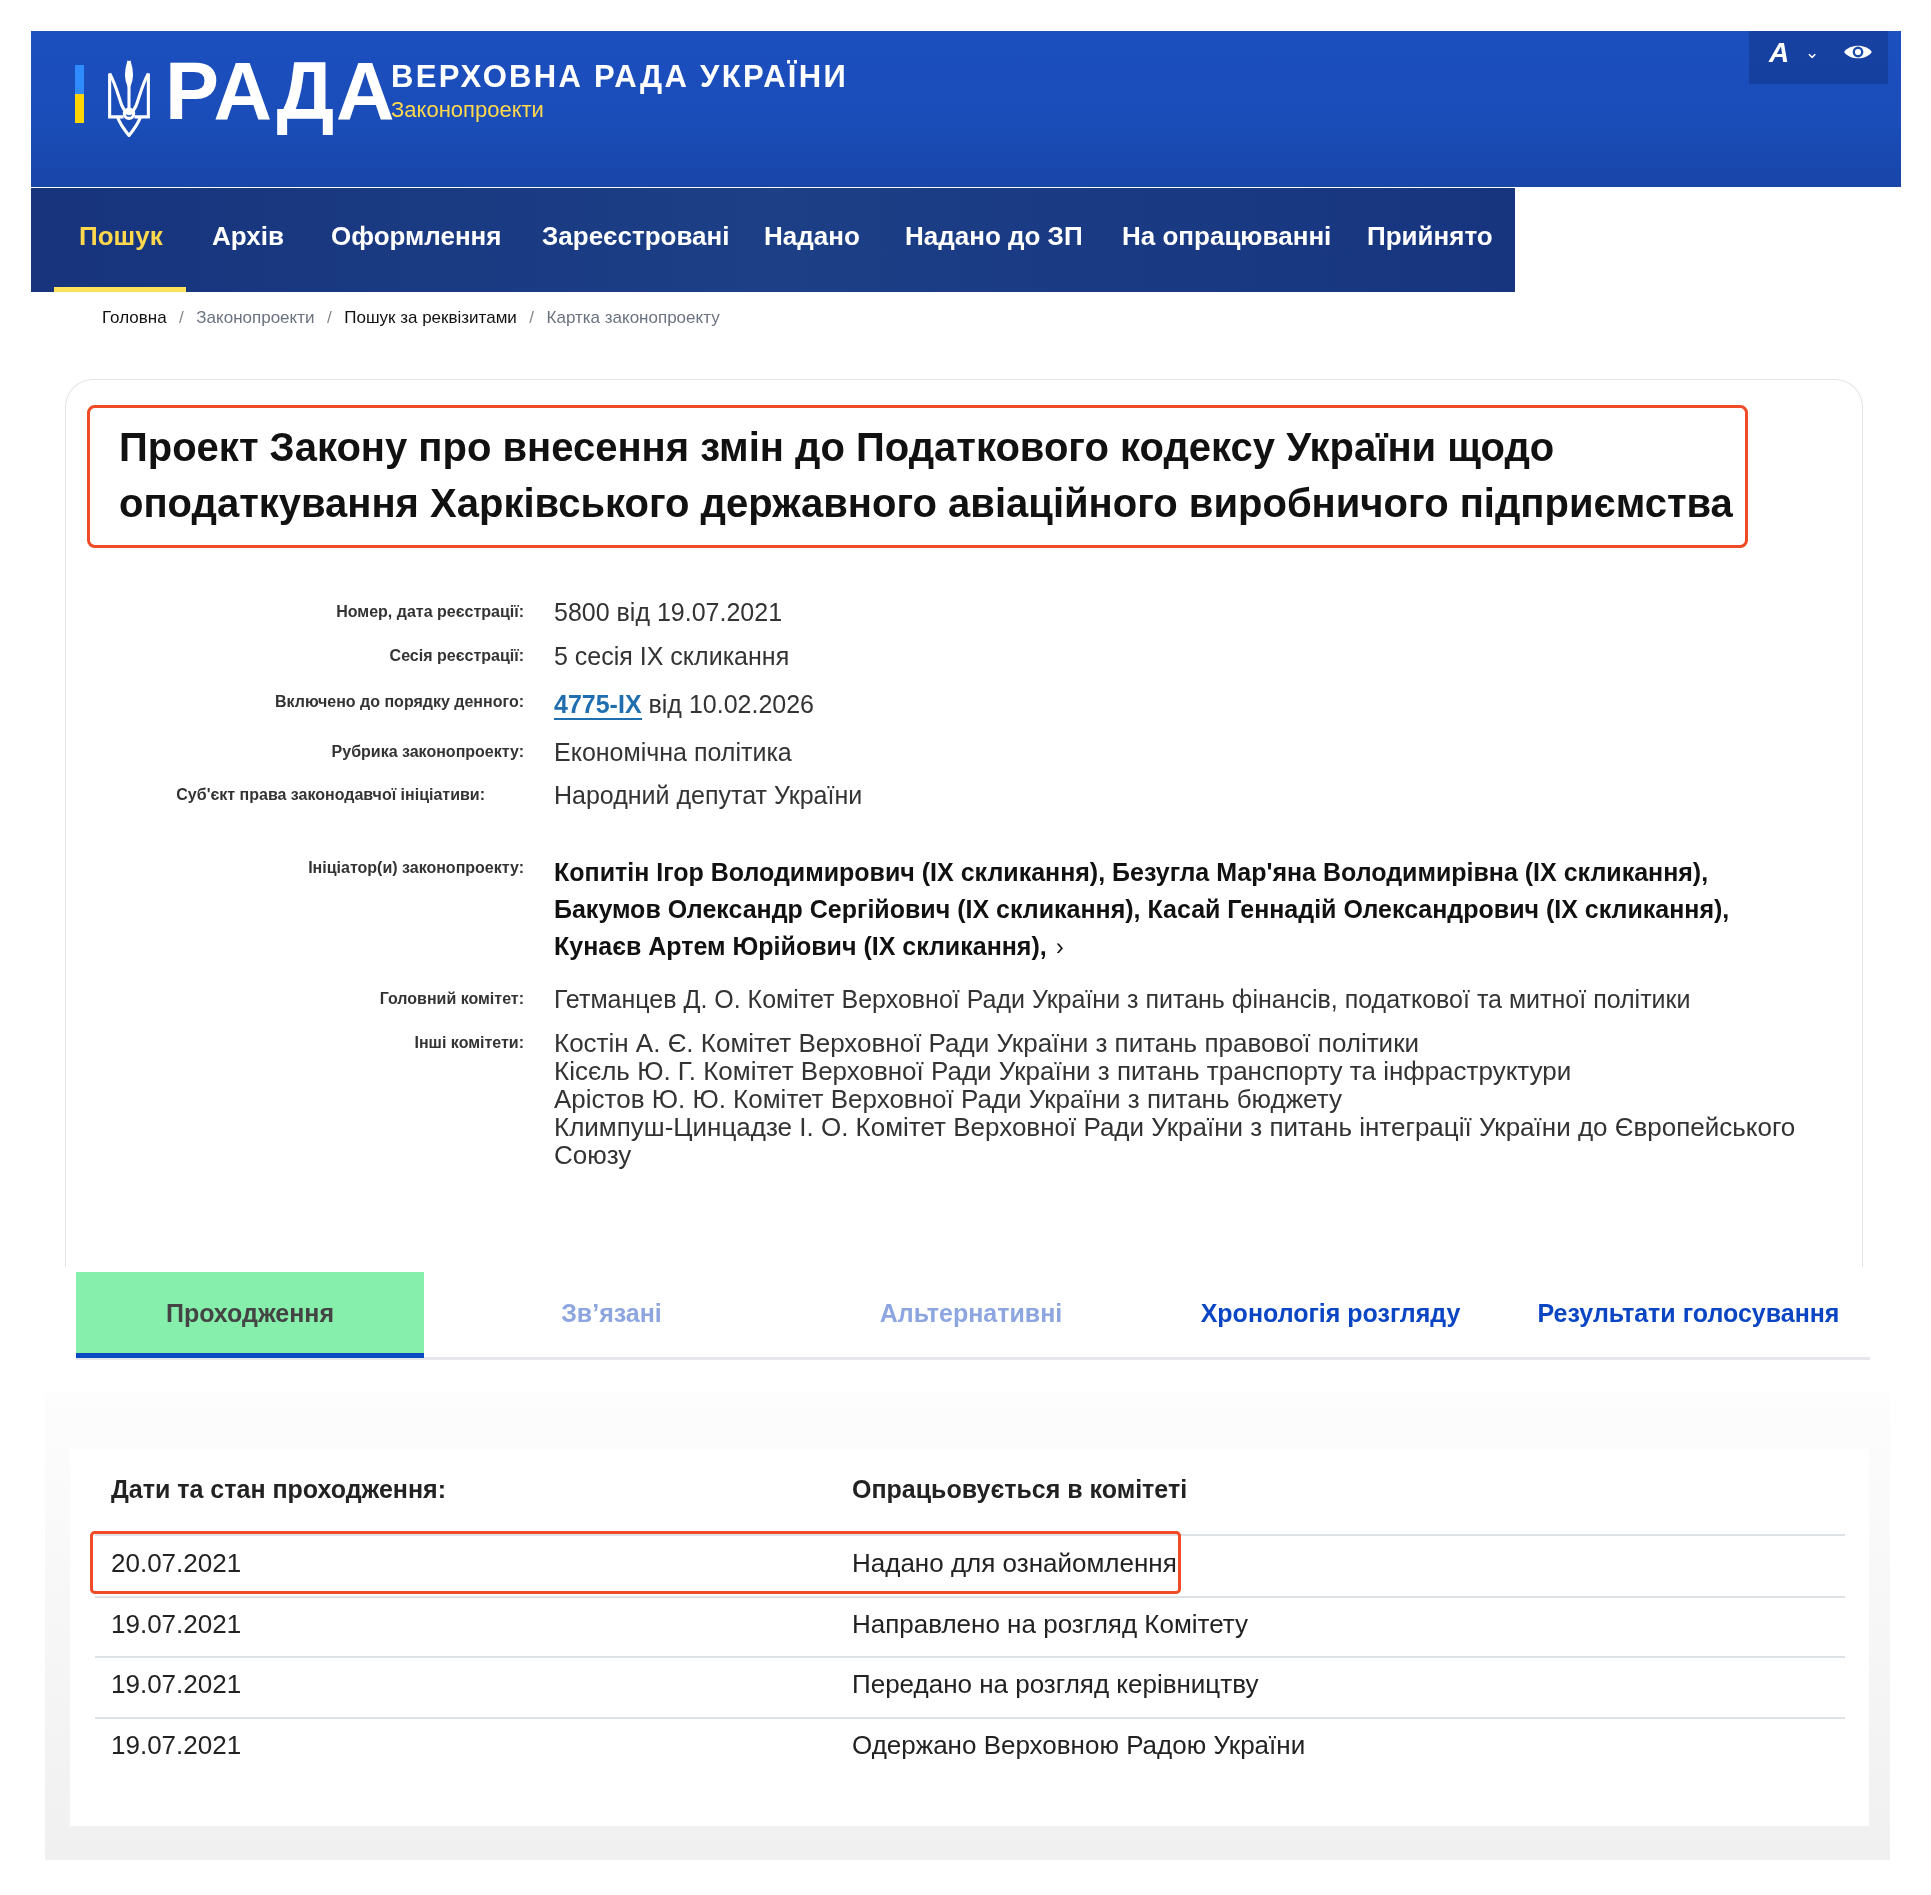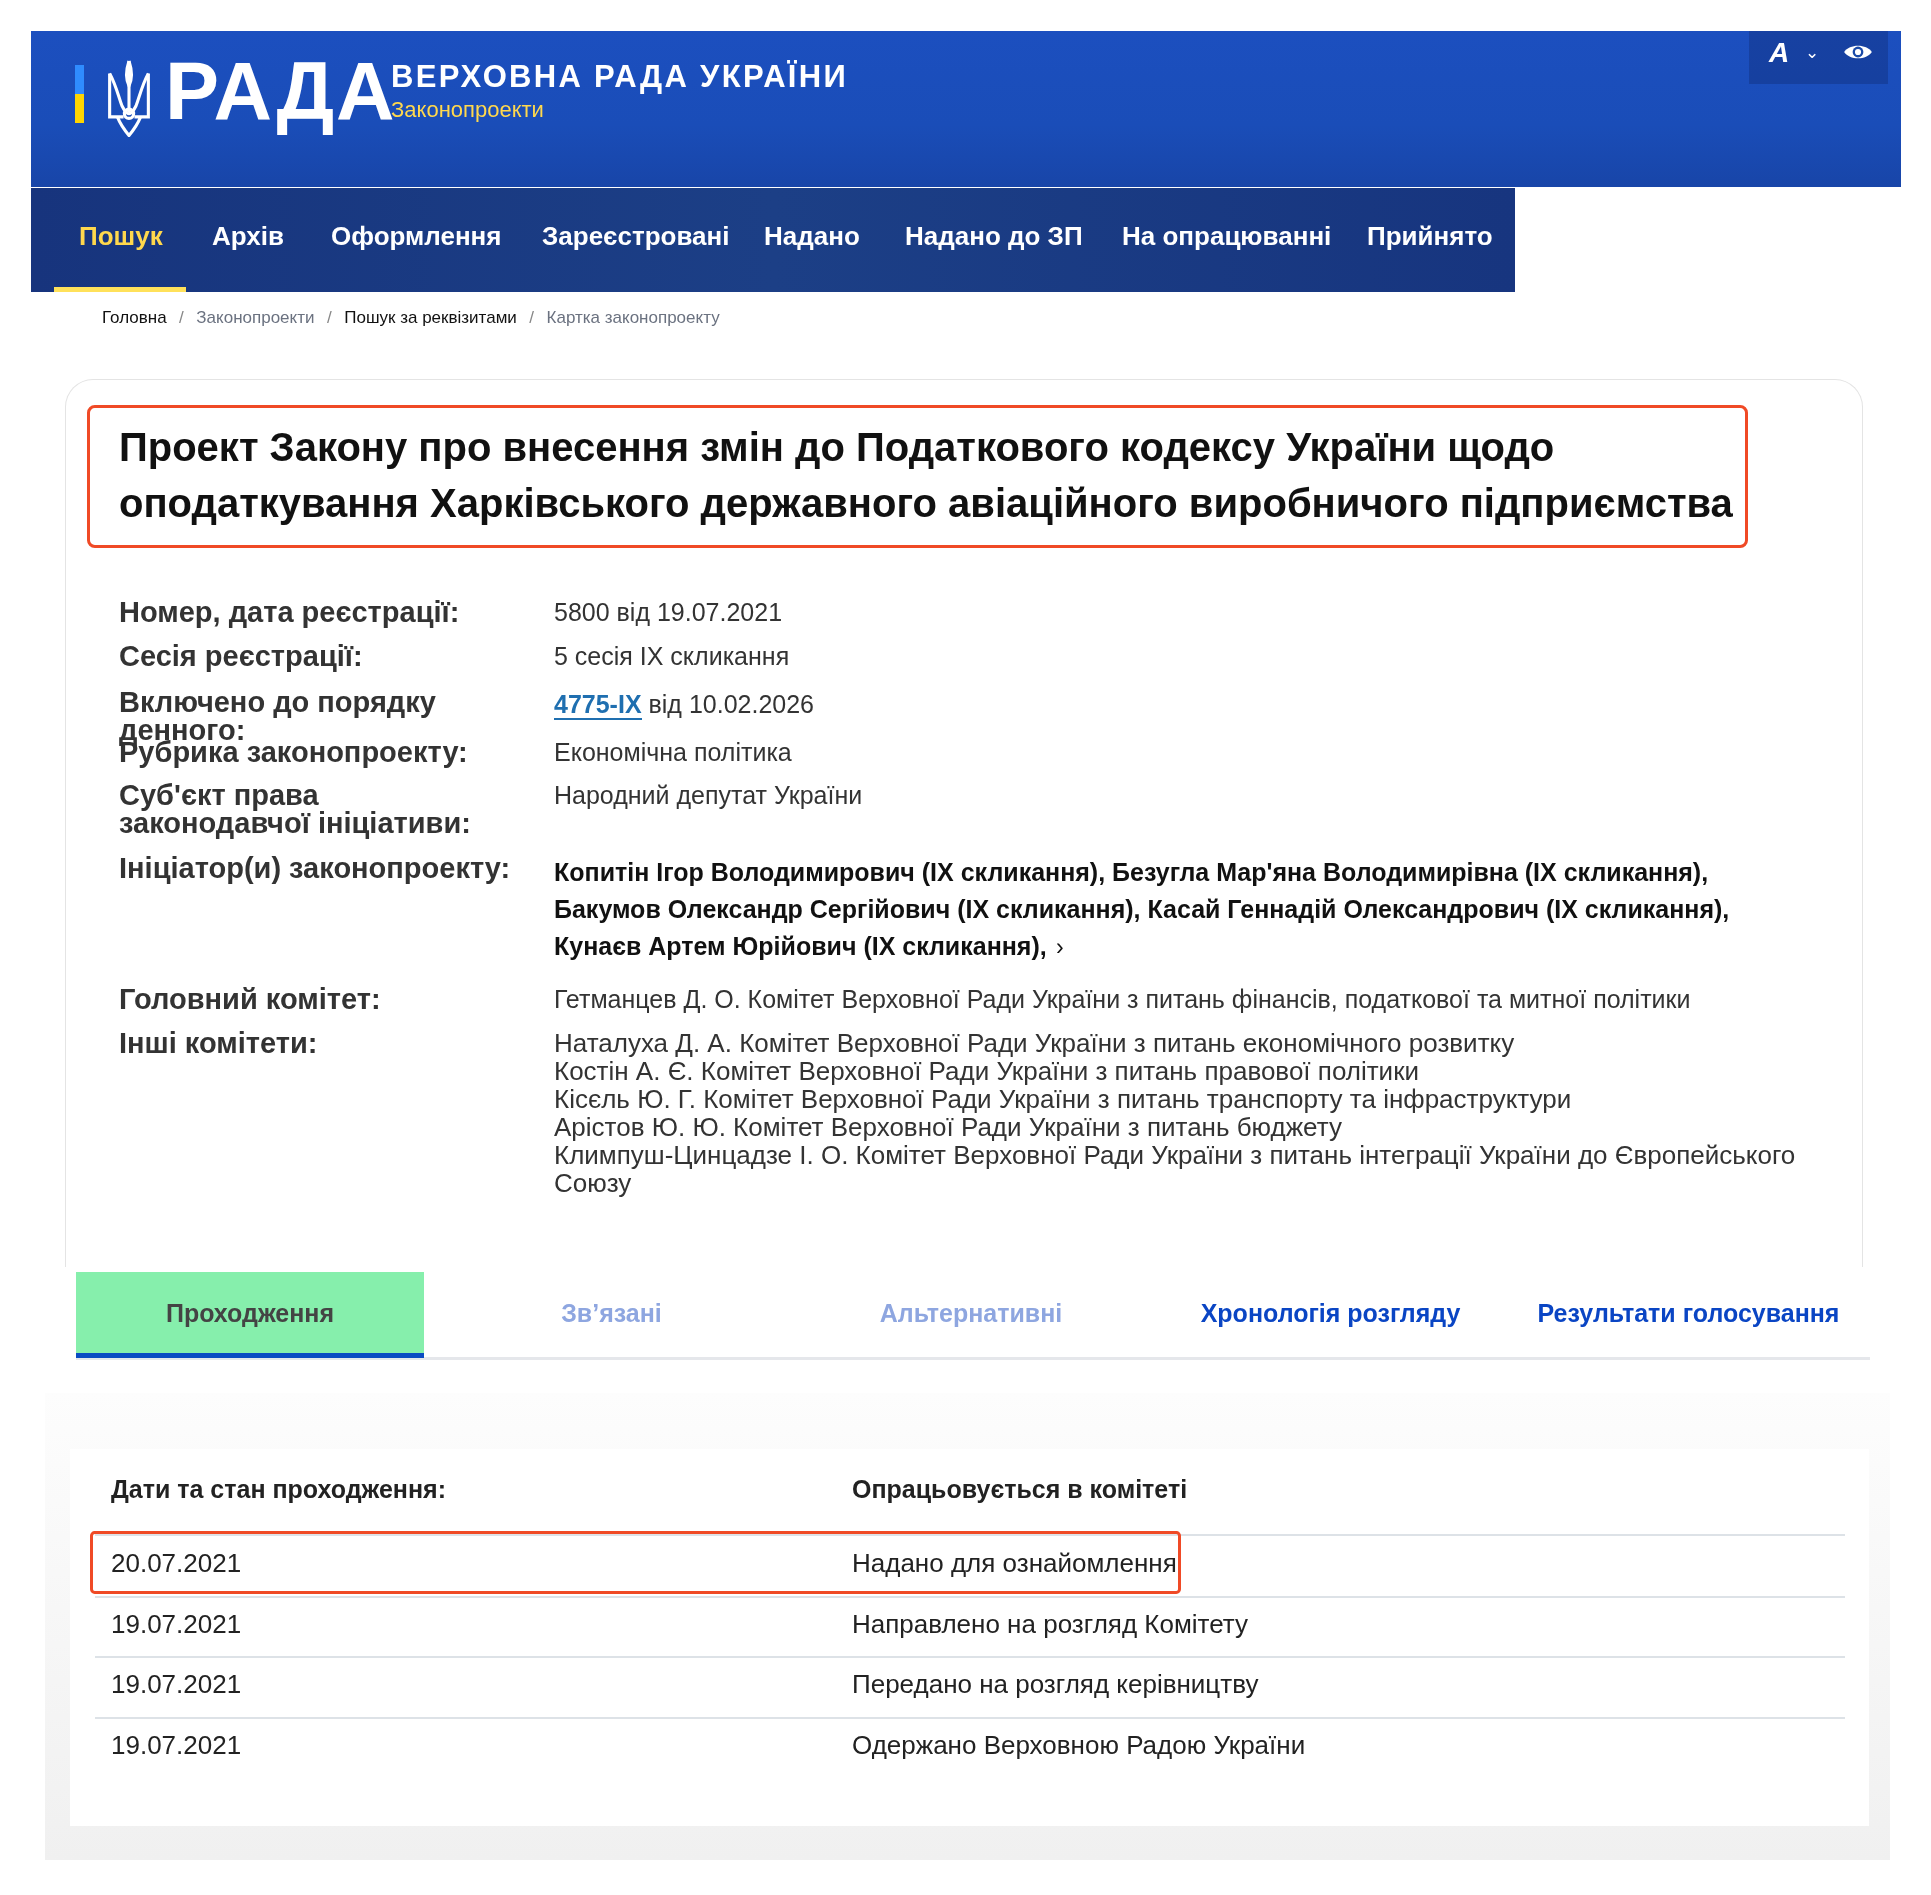--- a/index.html
+++ b/index.html
@@ -62,21 +62,21 @@
   }
   .title-box {
     left: 87px; top: 405px; width: 1661px; height: 143px;
     border: 3.9px solid #f04a26; border-radius: 7.8px; box-sizing: border-box;
   }
   .title-text {
     left: 119px; top: 419px; width: 1619px; font-size: 40px; font-weight: bold;
     line-height: 56px; color: #111;
   }
 
-  .lbl { left: 119px; font-size: 29px; font-weight: bold; color: #333; line-height: 28px; width: 405px; }
+  .lbl { left: 119px; font-size: 16px; font-weight: bold; color: #333; line-height: 28px; width: 405px; text-align: right; }
   .val { left: 554px; font-size: 25px; color: #333; line-height: 28px; }
   .link { color: #1f6fb0; font-weight: bold; text-decoration: none; border-bottom: 2.3px solid #1f6fb0; }
   .initiators { left: 554px; top: 854px; width: 1230px; font-size: 25px; font-weight: bold; color: #111; line-height: 37px; }
   .initiators .chev { font-weight: normal; margin-left: 9.3px; font-size: 23px; }
   .committees { left: 554px; top: 1029px; width: 1245px; font-size: 26px; color: #333; line-height: 28px; }
 
   
   .tabs-line { left: 76px; top: 1357px; width: 1794px; height: 3.1px; background: #e5e7eb; }
   .tab {
     top: 1272px; height: 86px; line-height: 83px; font-size: 25px; font-weight: bold;
@@ -170,21 +170,20 @@
 <div class="abs val" style="top:781px">Народний депутат України</div>
 
 <div class="abs lbl" style="top:854px">Ініціатор(и) законопроекту:</div>
 <div class="abs initiators"><span>Копитін Ігор Володимирович (IX скликання), Безугла Мар'яна Володимирівна (IX скликання), Бакумов Олександр Сергійович (IX скликання), Касай Геннадій Олександрович (IX скликання), Кунаєв Артем Юрійович (IX скликання),</span><span class="chev">›</span></div>
 
 <div class="abs lbl" style="top:985px">Головний комітет:</div>
 <div class="abs val" style="top:985px">Гетманцев Д. О. Комітет Верховної Ради України з питань фінансів, податкової та митної політики</div>
 
 <div class="abs lbl" style="top:1029px">Інші комітети:</div>
 <div class="abs committees">
-  <div>Наталуха Д. А. Комітет Верховної Ради України з питань економічного розвитку</div>
   <div>Костін А. Є. Комітет Верховної Ради України з питань правової політики</div>
   <div>Кісєль Ю. Г. Комітет Верховної Ради України з питань транспорту та інфраструктури</div>
   <div>Арістов Ю. Ю. Комітет Верховної Ради України з питань бюджету</div>
   <div>Климпуш-Цинцадзе І. О. Комітет Верховної Ради України з питань інтеграції України до Європейського Союзу</div>
 </div>
 
 <div class="abs tabs-line"></div>
 <div class="abs tab active" style="left:76px;width:348px">Проходження</div>
 <div class="abs tab faded" style="left:483px;width:257px">Зв’язані</div>
 <div class="abs tab faded" style="left:833px;width:276px">Альтернативні</div>

